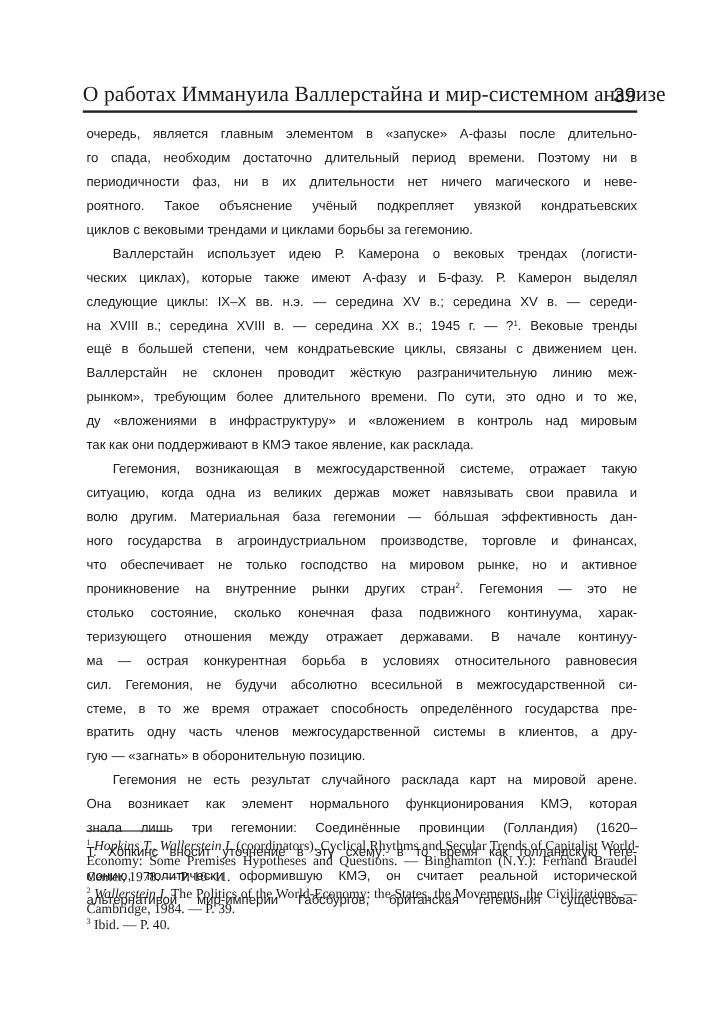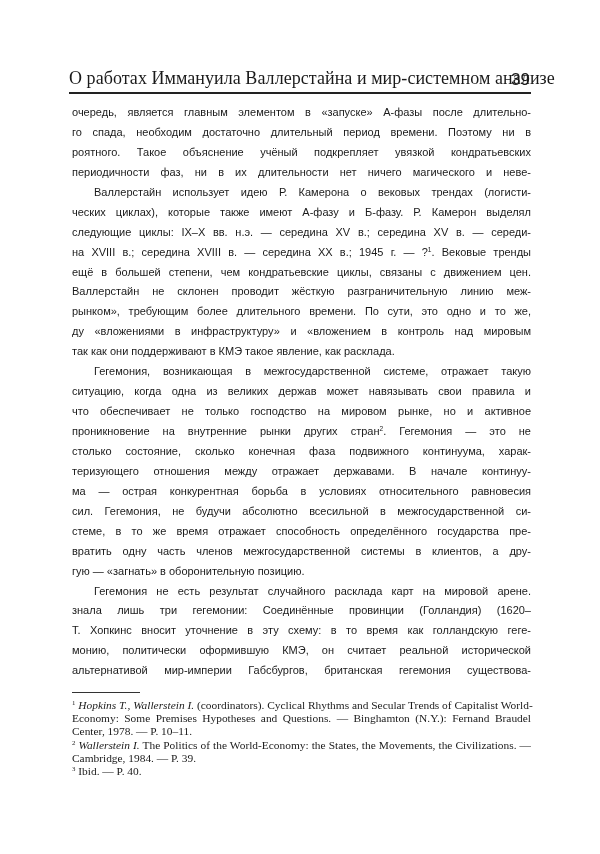--- a/index.html
+++ b/index.html
@@ -49,43 +49,47 @@
 <body>
 
 <div class="page-header">
   <span class="running-title">О работах Иммануила Валлерстайна и мир-системном анализе</span>
   <span class="page-number">39</span>
 </div>
 
 <div class="body-text" id="body-text">
     <span class="line"><span>очередь, является главным элементом в «запуске» А-фазы после длительно-</span></span>
     <span class="line"><span>го спада, необходим достаточно длительный период времени. Поэтому ни в</span></span>
+    <span class="line"><span>периодичности фаз, ни в их длительности нет ничего магического и неве-</span></span>
     <span class="line"><span>роятного. Такое объяснение учёный подкрепляет увязкой кондратьевских</span></span>
-    <span class="line"><span>периодичности фаз, ни в их длительности нет ничего магического и неве-</span></span>
+    <span class="line last"><span>циклов с вековыми трендами и циклами борьбы за гегемонию.</span></span>
     <span class="line indent"><span>Валлерстайн использует идею Р. Камерона о вековых трендах (логисти-</span></span>
     <span class="line"><span>ческих циклах), которые также имеют А-фазу и Б-фазу. Р. Камерон выделял</span></span>
     <span class="line"><span>следующие циклы: IX–X вв. н.э. — середина XV в.; середина XV в. — середи-</span></span>
     <span class="line"><span>на XVIII в.; середина XVIII в. — середина XX в.; 1945 г. — ?</span><sup>1</sup><span>. Вековые тренды</span></span>
     <span class="line"><span>ещё в большей степени, чем кондратьевские циклы, связаны с движением цен.</span></span>
     <span class="line"><span>Валлерстайн не склонен проводит жёсткую разграничительную линию меж-</span></span>
     <span class="line"><span>рынком», требующим более длительного времени. По сути, это одно и то же,</span></span>
     <span class="line"><span>ду «вложениями в инфраструктуру» и «вложением в контроль над мировым</span></span>
     <span class="line last"><span>так как они поддерживают в КМЭ такое явление, как расклада.</span></span>
     <span class="line indent"><span>Гегемония, возникающая в межгосударственной системе, отражает такую</span></span>
     <span class="line"><span>ситуацию, когда одна из великих держав может навязывать свои правила и</span></span>
+    <span class="line"><span>волю другим. Материальная база гегемонии — бóльшая эффективность дан-</span></span>
+    <span class="line"><span>ного государства в агроиндустриальном производстве, торговле и финансах,</span></span>
     <span class="line"><span>что обеспечивает не только господство на мировом рынке, но и активное</span></span>
     <span class="line"><span>проникновение на внутренние рынки других стран</span><sup>2</sup><span>. Гегемония — это не</span></span>
     <span class="line"><span>столько состояние, сколько конечная фаза подвижного континуума, харак-</span></span>
     <span class="line"><span>теризующего отношения между отражает державами. В начале континуу-</span></span>
     <span class="line"><span>ма — острая конкурентная борьба в условиях относительного равновесия</span></span>
     <span class="line"><span>сил. Гегемония, не будучи абсолютно всесильной в межгосударственной си-</span></span>
     <span class="line"><span>стеме, в то же время отражает способность определённого государства пре-</span></span>
     <span class="line"><span>вратить одну часть членов межгосударственной системы в клиентов, а дру-</span></span>
     <span class="line last"><span>гую — «загнать» в оборонительную позицию.</span></span>
     <span class="line indent"><span>Гегемония не есть результат случайного расклада карт на мировой арене.</span></span>
+    <span class="line"><span>Она возникает как элемент нормального функционирования КМЭ, которая</span></span>
     <span class="line"><span>знала лишь три гегемонии: Соединённые провинции (Голландия) (1620–</span></span>
     <span class="line"><span>Т. Хопкинс вносит уточнение в эту схему: в то время как голландскую геге-</span></span>
     <span class="line"><span>монию, политически оформившую КМЭ, он считает реальной исторической</span></span>
     <span class="line"><span>альтернативой мир-империи Габсбургов, британская гегемония существова-</span></span>
   </div>
 
 <div class="fn-sep"></div>
 
 <div class="footnotes" id="footnotes">
     <span class="fn-line"><sup>1</sup> <em>Hopkins T., Wallerstein I.</em><span> (coordinators). Cyclical Rhythms and Secular Trends of Capitalist World-</span></span>

